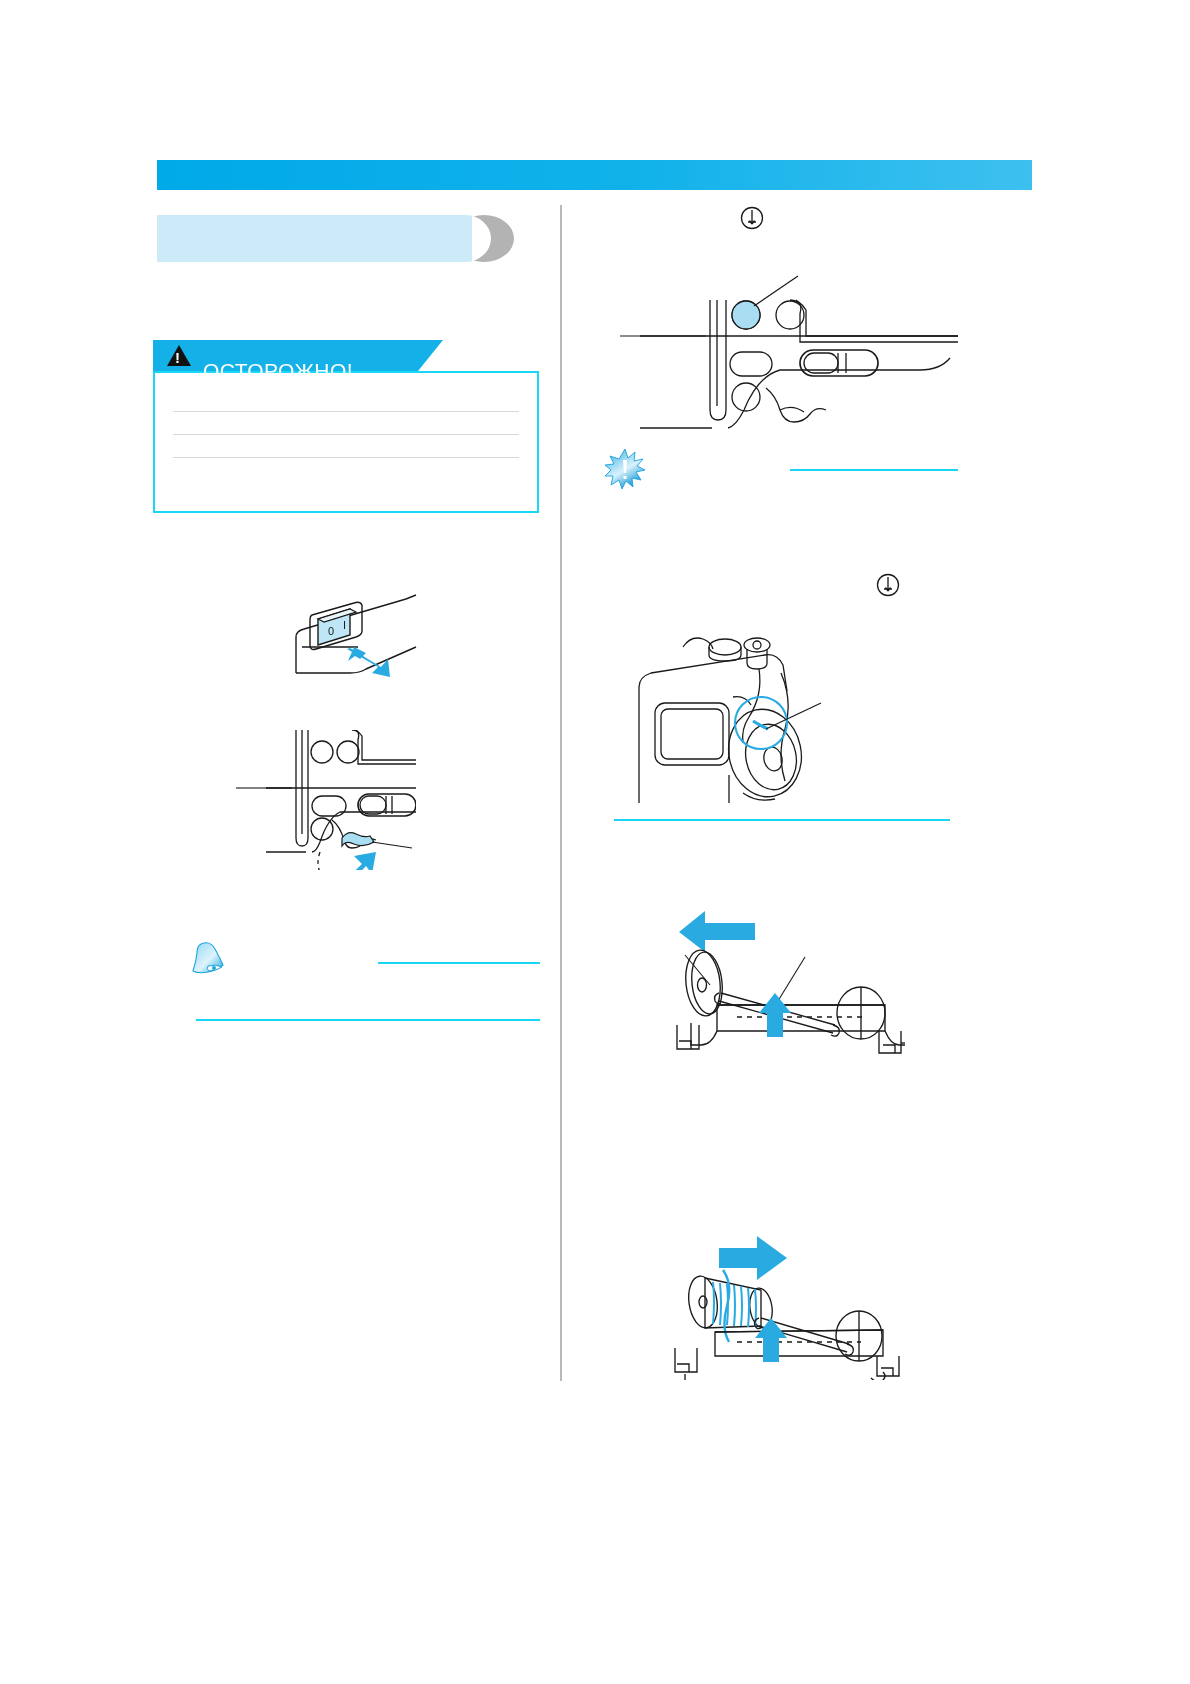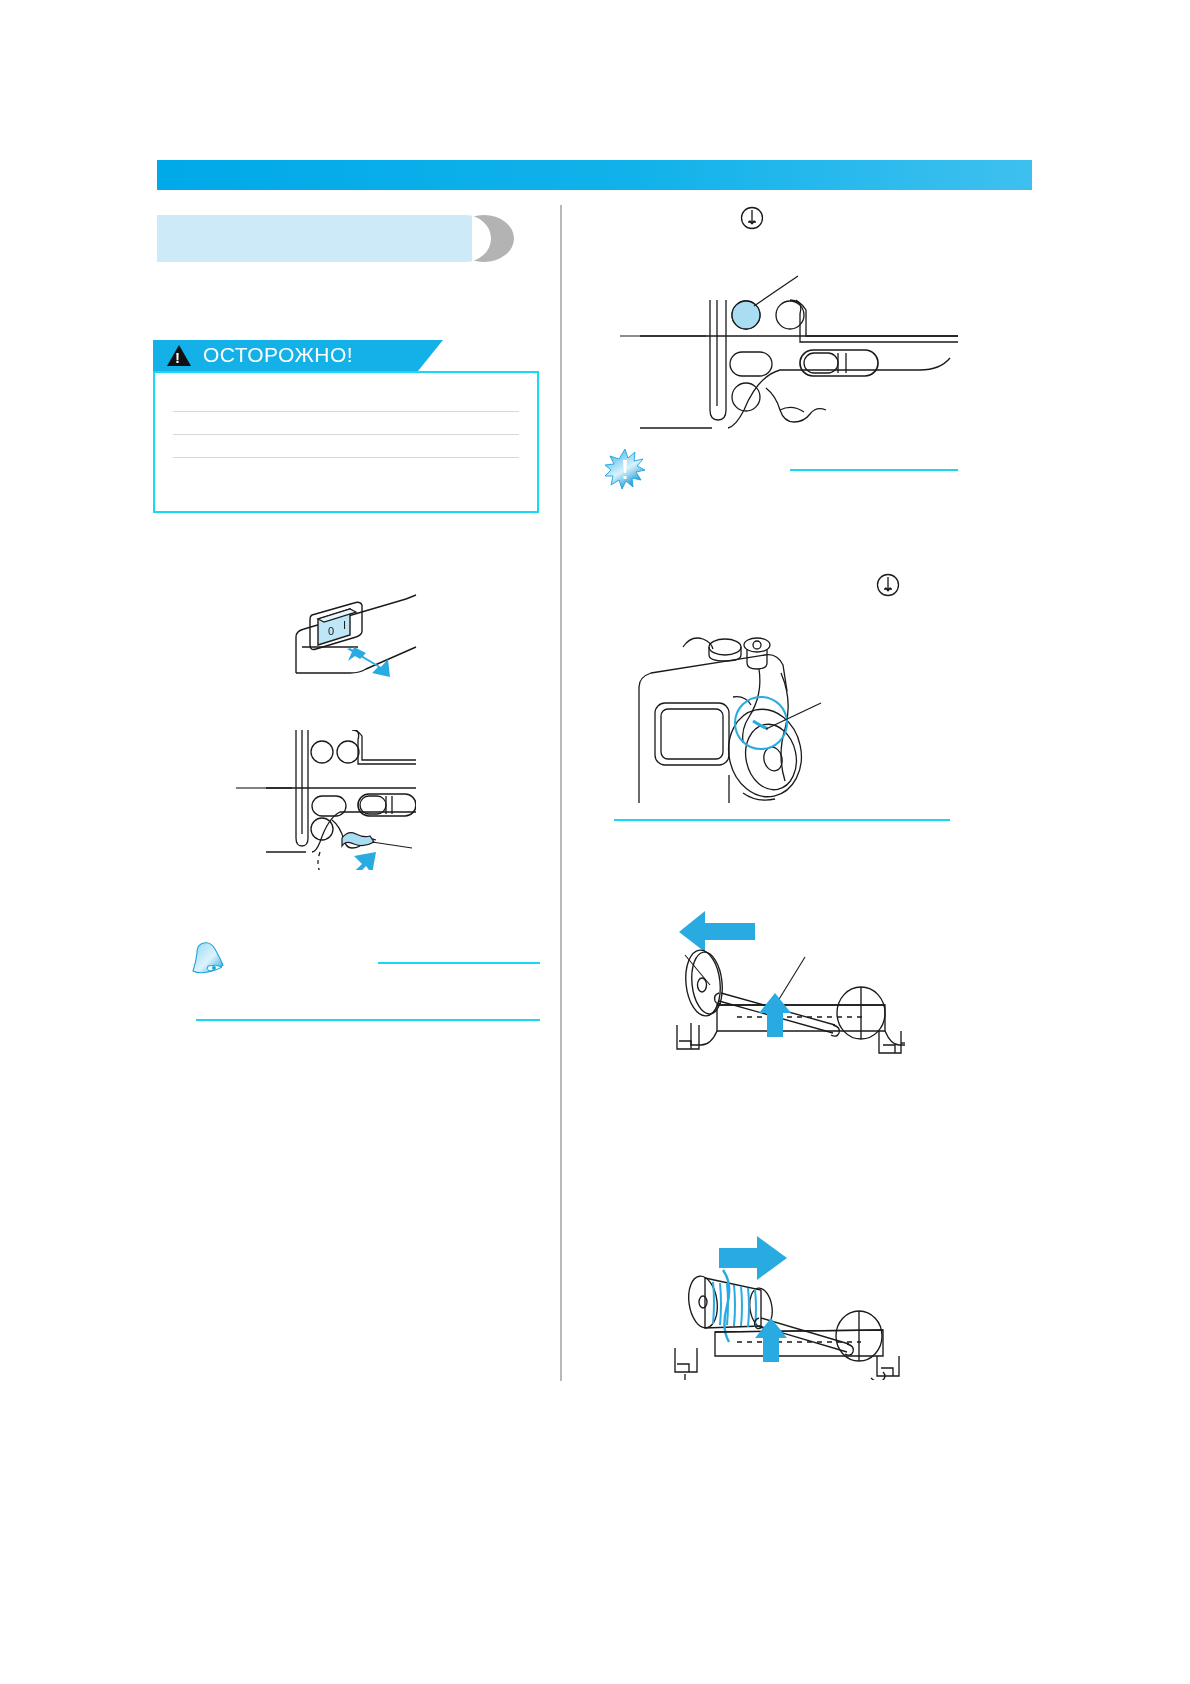--- a/index.html
+++ b/index.html
@@ -27,21 +27,21 @@
   .col-sep{position:absolute;left:560px;top:205px;width:2px;height:1176px;background:#b9b9b9;}
 
   
   .caution{position:absolute;left:153px;top:340px;width:390px;}
   .caution-tab{position:relative;width:265px;height:31px;background:#14b0e8;}
   .caution-tab::after{content:"";position:absolute;right:-25px;top:0;width:0;height:0;
     border-left:25px solid #14b0e8;border-bottom:31px solid transparent;}
   .caution-tri{position:absolute;left:14px;top:5px;width:0;height:0;
     border-left:12px solid transparent;border-right:12px solid transparent;border-bottom:21px solid #111;}
   .caution-bang{position:absolute;left:22px;top:10px;color:#fff;font-size:15px;font-weight:bold;line-height:1;}
-  .caution-label{position:absolute;left:50px;top:3px;color:#fff;font-size:21px;letter-spacing:.5px;}
+  .caution-label{position:absolute;left:50px;top:19px;color:#fff;font-size:21px;letter-spacing:.5px;}
   .caution-body{width:386px;height:142px;border:2px solid #18d8f5;border-top:2px solid #18d8f5;
     box-sizing:border-box;background:#fff;}
   .caution-lines{padding:16px 18px;}
   .rule-dark{height:1px;background:#d8d8d8;margin:22px 0;}
 
   
   .hr-cyan{position:absolute;height:2px;background:#19d6f3;}
 
   
   .illus{position:absolute;}

